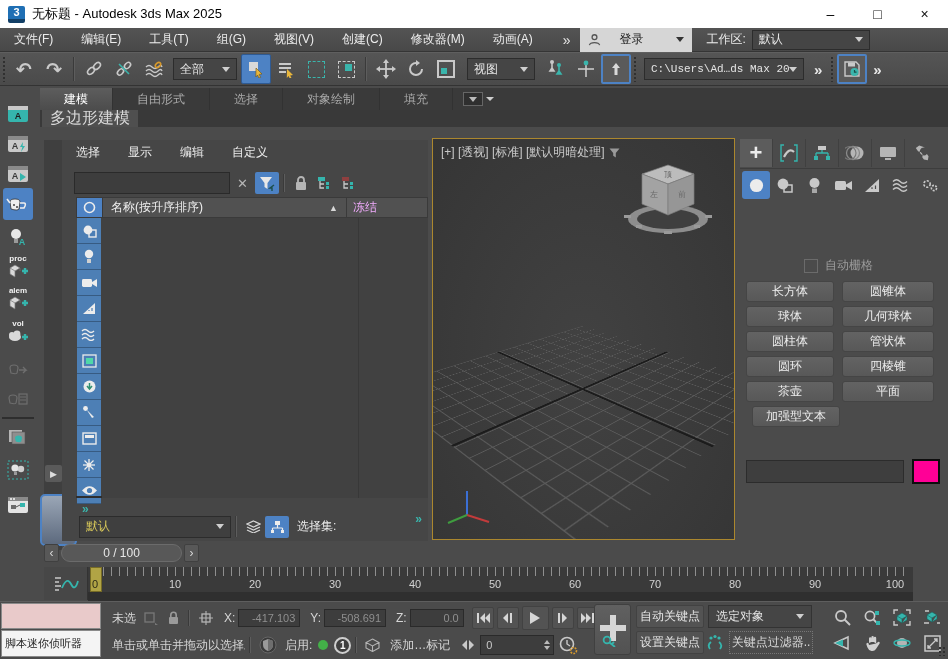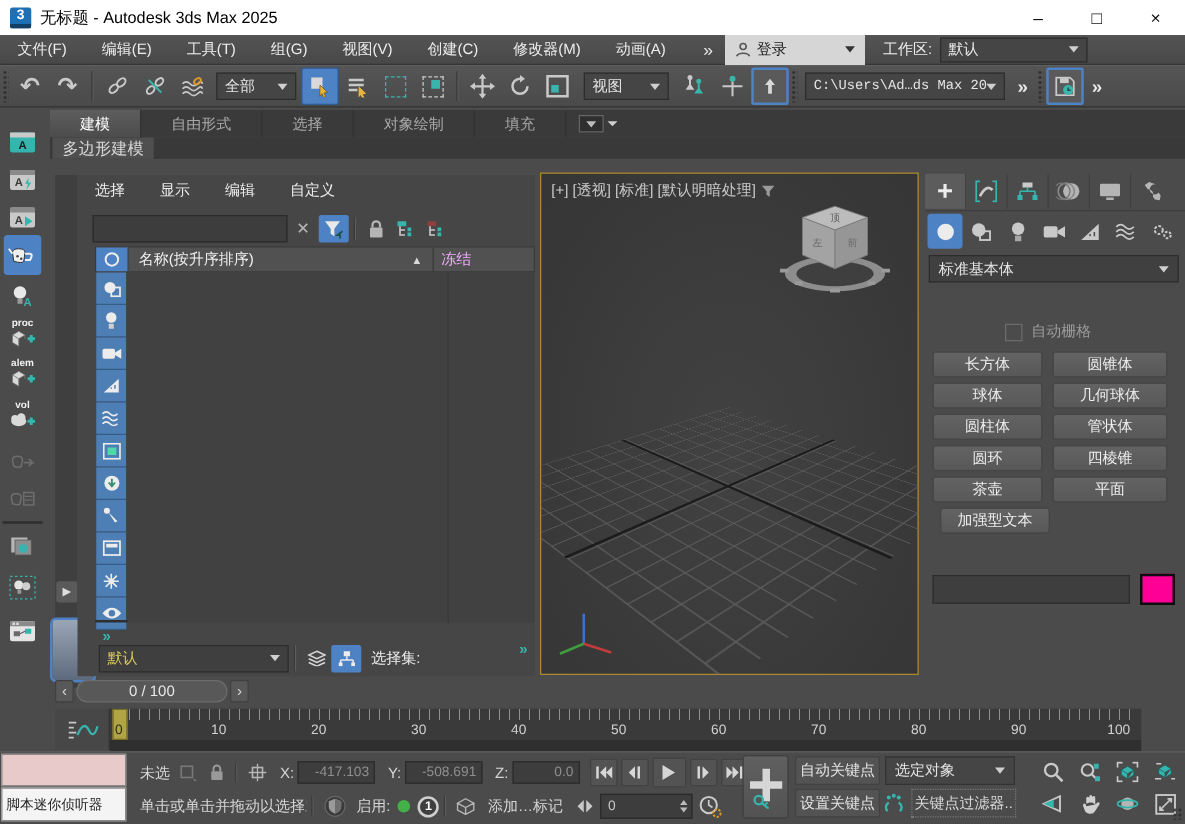--- a/index.html
+++ b/index.html
@@ -18,21 +18,21 @@
   #titlebar{left:0;top:0;width:948px;height:28px;background:#ffffff;color:#111;display:flex;align-items:center;}
   #applogo{width:17px;height:17px;margin:0 7px 0 8px;background:#1f6fb4;border-radius:2px;color:#fff;font-weight:bold;font-size:11px;display:flex;align-items:center;justify-content:center;border-bottom:4px solid #123f66;box-sizing:border-box;}
   #titletext{font-size:13px;color:#000;}
   #wincontrols{margin-left:auto;display:flex;height:28px;}
   .winbtn{width:47px;height:28px;display:flex;align-items:center;justify-content:center;font-size:14px;color:#111;}
 
   
   #menubar{left:0;top:28px;width:948px;height:24px;background:linear-gradient(#545454,#484848);display:flex;align-items:center;border-bottom:1px solid #353535;box-sizing:border-box;}
   .menuitem{padding:0 14px;color:#ececec;height:24px;display:flex;align-items:center;}
   #menu-overflow{color:#e8e8e8;font-size:14px;padding:0 10px;margin-left:6px;}
-  #loginbtn{width:112px;height:24px;background:#d6d6d6;color:#1a1a1a;display:flex;align-items:center;gap:4px;padding:0 8px;box-sizing:border-box;}
+  #loginbtn{width:112px;height:24px;background:#d6d6d6;color:#1a1a1a;display:flex;align-items:center;gap:18px;padding:0 8px;box-sizing:border-box;}
   #loginbtn .ddarrow{margin-left:auto;}
   #ws-label{margin-left:14px;color:#ececec;}
   #ws-dd{width:118px;height:20px;background:#454545;border:1px solid #2c2c2c;display:flex;align-items:center;padding:0 6px;margin-left:6px;box-sizing:border-box;color:#e8e8e8;}
   #ws-dd .ddarrow{margin-left:auto;}
 
   
   #toolbar{left:0;top:52px;width:948px;height:34px;background:linear-gradient(#555,#4a4a4a);border-top:1px solid #5f5f5f;border-bottom:1px solid #333;box-sizing:border-box;display:flex;align-items:center;}
   .tbtn{width:30px;height:30px;display:flex;align-items:center;justify-content:center;border-radius:2px;}
   .tbtn.active{background:#4d82c4;border:1px solid #2f5a92;box-sizing:border-box;}
   .tbtn.blueframe{border:2px solid #4d82c4;background:#5a5a5a;box-sizing:border-box;}
@@ -46,21 +46,21 @@
   .scaleico{width:14px;height:14px;border:2px solid #c9c9c9;position:relative;}
   .scaleico i{position:absolute;left:2px;bottom:2px;width:6px;height:6px;background:#3ab5ac;}
 
   
   #ribbon1{left:40px;top:88px;width:908px;height:22px;background:#3a3a3a;display:flex;align-items:stretch;}
   .rtab{padding:0 24px;display:flex;align-items:center;color:#a9a9a9;border-right:1px solid #323232;}
   .rtab.active{background:linear-gradient(#5d5d5d,#4c4c4c);color:#fff;}
   #ribbon-collapse{display:flex;align-items:center;gap:3px;padding:0 10px;}
   #ribbon-collapse .box{width:18px;height:12px;background:#2f2f2f;border:1px solid #666;display:flex;align-items:center;justify-content:center;}
   #ribbon2{left:40px;top:110px;width:908px;height:17px;background:#393939;display:flex;}
-  #subtab{background:#4f4f4f;color:#d8d8d8;padding:0 8px;display:flex;align-items:center;font-size:13px;margin-left:2px;}
+  #subtab{background:#4f4f4f;color:#d8d8d8;padding:0 8px;display:flex;align-items:center;font-size:16px;margin-left:2px;}
 
   
   #leftdock{left:0;top:95px;width:40px;height:460px;}
   .dockico{position:absolute;left:3px;width:30px;height:28px;display:flex;flex-direction:column;align-items:center;justify-content:center;border-radius:3px;}
   .dockico.blue{background:#4d82c4;height:32px;}
   .dockico .lbl{font-size:8px;font-weight:bold;color:#f0f0f0;line-height:1;margin-bottom:1px;}
   .dockico.dim svg *{stroke:#6e6e6e !important;fill:none !important;}
   #dockdiv{position:absolute;left:2px;top:322px;width:32px;height:2px;background:#2e2e2e;}
 
   
@@ -718,24 +718,20 @@
             <path d="M1 3.5 q3.5-3.5 7 0 t7 0 M1 7.5 q3.5-3.5 7 0 t7 0 M1 11.5 q3.5-3.5 7 0 t7 0" fill="none" stroke="#c9c9c9" stroke-width="1.4"></path>
           </svg>
         </div>
       <div class="cpcat">
           <svg width="18" height="15" viewBox="0 0 18 15">
             <circle cx="6" cy="6" r="3.2" fill="none" stroke="#c9c9c9" stroke-width="1.6" stroke-dasharray="2.2 1.4"></circle>
             <circle cx="13" cy="10" r="2.6" fill="none" stroke="#c9c9c9" stroke-width="1.6" stroke-dasharray="2 1.3"></circle>
           </svg>
         </div>
     </div>
-    <div id="cp-dd">
-      <span>标准基本体</span>
-      <span class="ddarrow"></span>
-    </div>
     <div id="autogrid">
       <span class="cb"></span>
       <span>自动栅格</span>
     </div>
     <div class="objbtn obL" style="top:143px;">长方体</div>
     <div class="objbtn obR" style="top:143px;">圆锥体</div>
     <div class="objbtn obL" style="top:168px;">球体</div>
     <div class="objbtn obR" style="top:168px;">几何球体</div>
     <div class="objbtn obL" style="top:193px;">圆柱体</div>
     <div class="objbtn obR" style="top:193px;">管状体</div>

